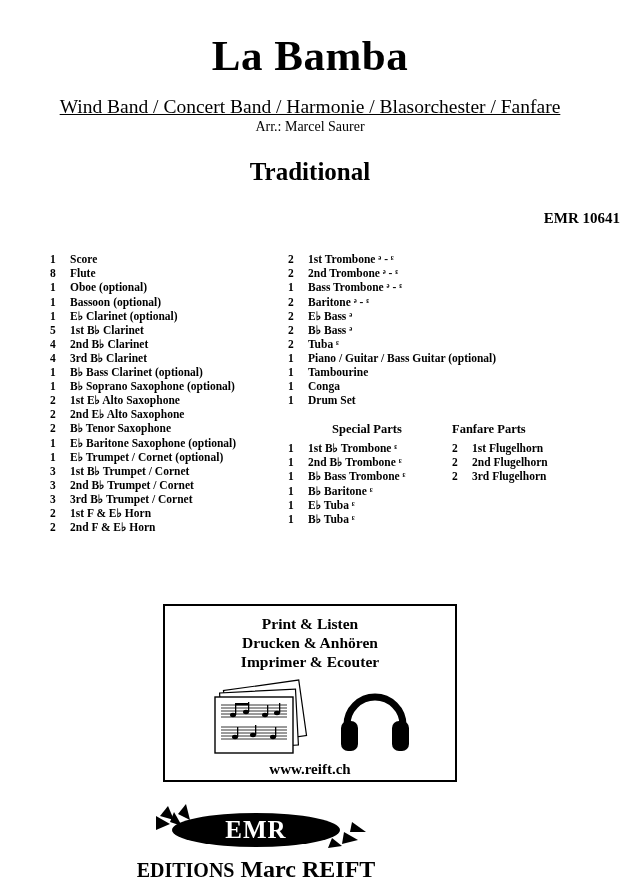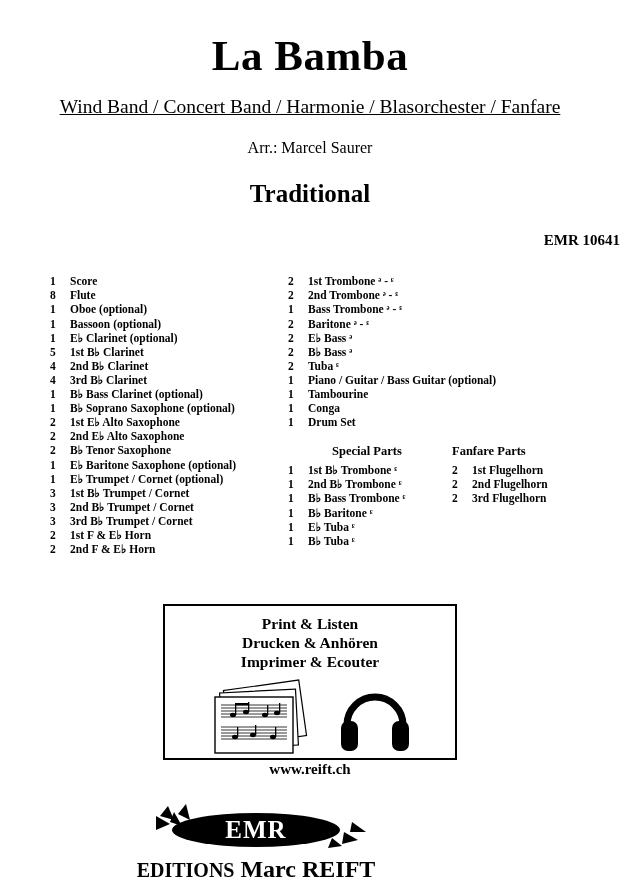--- a/index.html
+++ b/index.html
@@ -33,22 +33,22 @@
   }
   .subtitle {
     text-align: center;
     font-size: 19.5px;
     margin-top: 17px;
     letter-spacing: 0px;
     text-decoration: underline;
   }
   .arranger {
     text-align: center;
-    font-size: 16px;
-    margin-top: 21px;
+    font-size: 14px;
+    margin-top: 1px;
   }
   .composer {
     text-align: center;
     font-size: 25px;
     font-weight: bold;
     margin-top: 23px;
   }
   .catalog {
     text-align: right;
     font-size: 15px;
@@ -92,21 +92,21 @@
   }
   .mid-special { position: absolute; left: 288px; top: 170px; width: 210px;}
   .right-fanfare { position: absolute; left: 452px; top: 170px; width: 160px;}
 
   
   .promo {
     position: absolute;
     left: 163px;
     top: 572px;
     width: 294px;
-    height: 156px;
+    height: 178px;
     border: 2px solid #000;
     box-sizing: border-box;
     text-align: center;
   }
   .promo-line {
     font-size: 15.5px;
     font-weight: bold;
     line-height: 19px;
   }
   .promo-lines { padding-top: 8px; }

